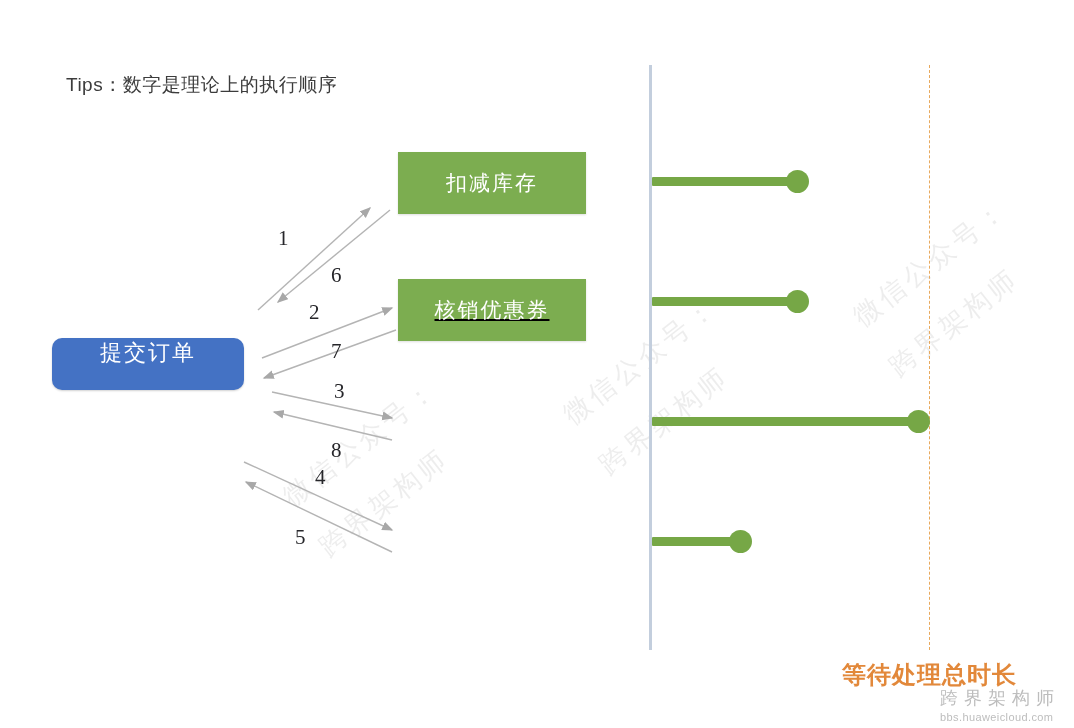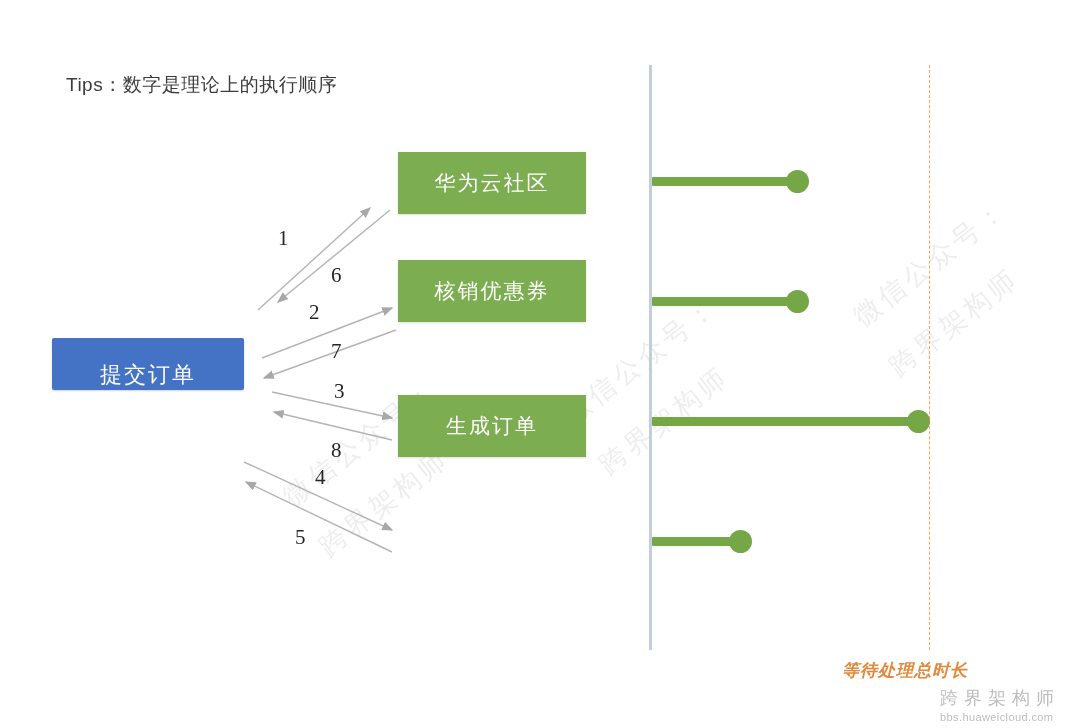--- a/index.html
+++ b/index.html
@@ -30,24 +30,24 @@
   }
 
   
   #source-node {
     position: absolute;
     left: 52px;
     top: 338px;
     width: 192px;
     height: 52px;
     background: #4472c4;
-    border-radius: 2px;
+    border-radius: 10px;
     box-shadow: 0 1px 2px rgba(0,0,0,0.18);
     display: flex;
-    align-items: flex-end;
+    align-items: flex-start;
     justify-content: center;
   }
   #source-node .node-label {
     color: #ffffff;
     font-size: 22px;
     letter-spacing: 2px;
   }
 
   
   .task-box {
@@ -61,21 +61,21 @@
     justify-content: center;
     box-shadow: 0 1px 2px rgba(0,0,0,0.13);
   }
   .task-box .task-label {
     color: #ffffff;
     font-size: 21px;
     letter-spacing: 2px;
     white-space: nowrap;
   }
   #task-box-0 { top: 152px; }
-  #task-box-1 { top: 260px; }
+  #task-box-1 { top: 279px; text-decoration: underline; }
   #task-box-2 { top: 395px; }
   #task-box-3 { top: 517px; }
 
   
   #arrow-layer {
     position: absolute;
     left: 0;
     top: 0;
     width: 1074px;
     height: 728px;
@@ -125,26 +125,25 @@
   #gantt-dot-1 { top: 290px; }
   #gantt-bar-2 { top: 417px; }
   #gantt-dot-2 { top: 410px; }
   #gantt-bar-3 { top: 537px; }
   #gantt-dot-3 { top: 530px; }
 
   #total-wait-label {
     position: absolute;
     left: 842px;
     top: 659px;
-    font-size: 17px;
+    font-size: 24px;
     color: #e2883a;
     font-weight: bold;
     letter-spacing: 1px;
     white-space: nowrap;
-    font-style: italic;
   }
 
   
   .wm {
     position: absolute;
     color: #9a9a9a;
     opacity: 0.17;
     font-size: 27px;
     letter-spacing: 4px;
     white-space: nowrap;
@@ -194,27 +193,24 @@
   <div class="wm wm-a" id="wm-3">微信公众号：</div>
   <div class="wm wm-b" id="wm-4">跨界架构师</div>
   <div class="wm wm-a" id="wm-5">微信公众号：</div>
   <div class="wm wm-b" id="wm-6">跨界架构师</div>
 
   <div id="source-node">
     <span class="node-label">提交订单</span>
   </div>
 
   <div class="task-box" id="task-box-0">
-    <span class="task-label">华为云社区</span>
+    <span class="task-label">扣减库存</span>
   </div>
   <div class="task-box" id="task-box-1">
     <span class="task-label">核销优惠券</span>
-  </div>
-  <div class="task-box" id="task-box-2">
-    <span class="task-label">生成订单</span>
   </div>
 
   <svg id="arrow-layer" viewBox="0 0 1074 728">
     <defs>
       <marker id="ah" markerWidth="9" markerHeight="9" refX="7" refY="3.2" orient="auto">
         <path d="M0,0 L8,3.2 L0,6.4 z" fill="#a8a8a8"></path>
       </marker>
     </defs>
     <g id="arrow-group" stroke="#b4b4b4" stroke-width="1.4" fill="none">
         <line x1="258" y1="310" x2="370" y2="208" marker-end="url(#ah)"></line>

